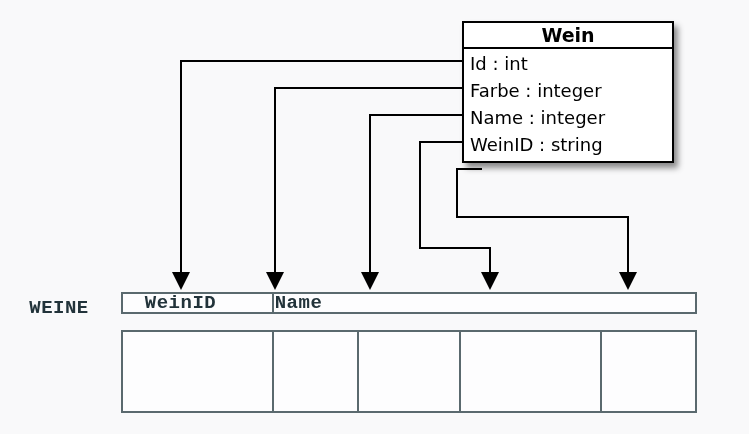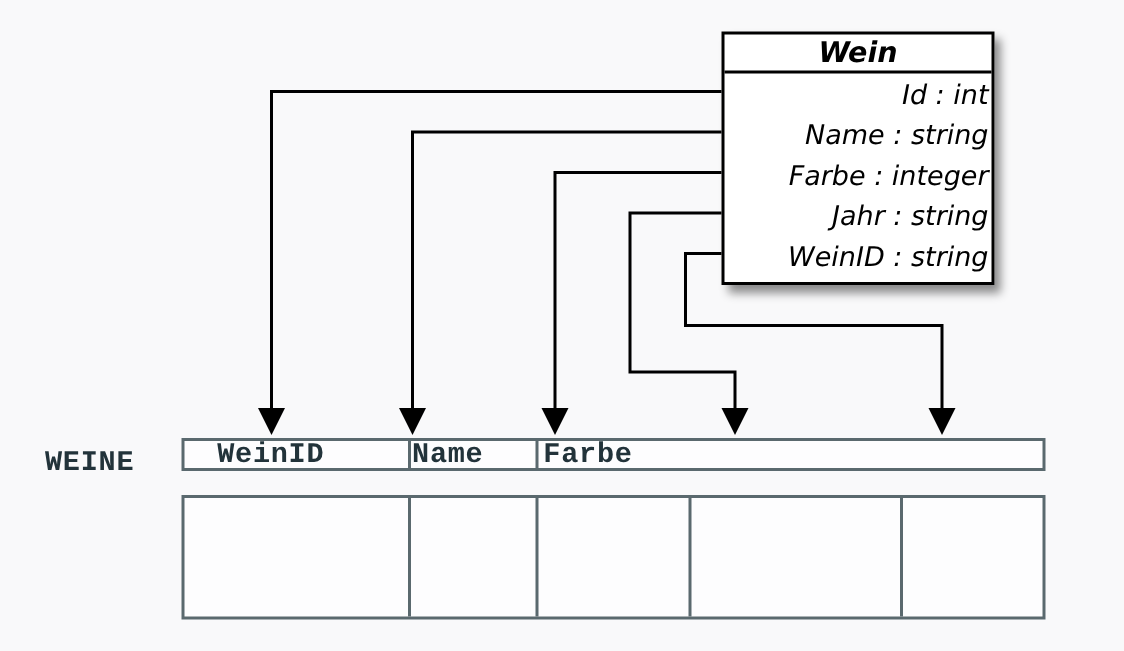--- a/index.html
+++ b/index.html
@@ -20,52 +20,51 @@
   #connectors polyline {
     fill: none;
     stroke: var(--line, #000);
     stroke-width: 2;
   }
   #connectors polygon { fill: var(--line, #000); stroke: none; }
 
   
   .class-box {
     position: absolute;
-    left: 481px; top: 21px;
-    width: 182px;
+    left: 462px; top: 21px;
+    width: 212px;
     background: var(--class-background, #fff);
     border: 2px solid var(--class-border, #000);
     box-shadow: 4px 5px 6px rgba(0,0,0,0.45);
     box-sizing: border-box;
     z-index: 2;
-    font-style: italic;
   }
   .class-title {
     height: 24px; line-height: 24px;
     text-align: center;
     font-weight: bold;
     font-size: 19px;
     color: var(--class-text, #000);
     border-bottom: 2px solid var(--class-border, #000);
     font-family: "DejaVu Sans", "Liberation Sans", sans-serif;
   }
-  .class-attrs { padding: 1px 2px 3px 6px; text-align: right; }
+  .class-attrs { padding: 1px 2px 3px 6px; }
   .class-attr {
     height: 27px; line-height: 27px;
     font-size: 18px;
     color: var(--class-text, #000);
     white-space: nowrap;
     font-family: "DejaVu Sans", "Liberation Sans", sans-serif;
   }
 
   
   .table-label {
     position: absolute;
-    left: 30px; top: 297px; width: 82px;
-    text-align: left;
+    left: 18px; top: 297px; width: 82px;
+    text-align: center;
     font-family: "Liberation Mono", monospace;
     font-weight: bold;
     font-size: 19px;
     letter-spacing: 0.5px;
     color: var(--table-text, #22333a);
   }
   .db-row {
     position: absolute;
     left: 121px; width: 576px;
     box-sizing: border-box;
@@ -112,33 +111,31 @@
     <g>
       <polyline points="482,169 457,169 457,217 628,217 628,273"></polyline>
       <polygon points="619,272 637,272 628,290"></polygon>
     </g>
   </svg>
 
   <div class="class-box">
     <div class="class-title">Wein</div>
     <div class="class-attrs">
       <div class="class-attr">Id : int</div>
-      <div class="class-attr">Name : string</div>
       <div class="class-attr">Farbe : integer</div>
-      <div class="class-attr">Jahr : string</div>
+      <div class="class-attr">Name : integer</div>
       <div class="class-attr">WeinID : string</div>
     </div>
   </div>
 
   <div class="table-label">WEINE</div>
 
   <div class="db-row db-header">
     <div class="db-cell">WeinID</div>
     <div class="db-cell">Name</div>
-    <div class="db-cell">Farbe</div>
   </div>
 
   <div class="db-row db-body">
     <div class="db-cell"></div>
     <div class="db-cell"></div>
     <div class="db-cell"></div>
     <div class="db-cell"></div>
     <div class="db-cell"></div>
   </div>
 

